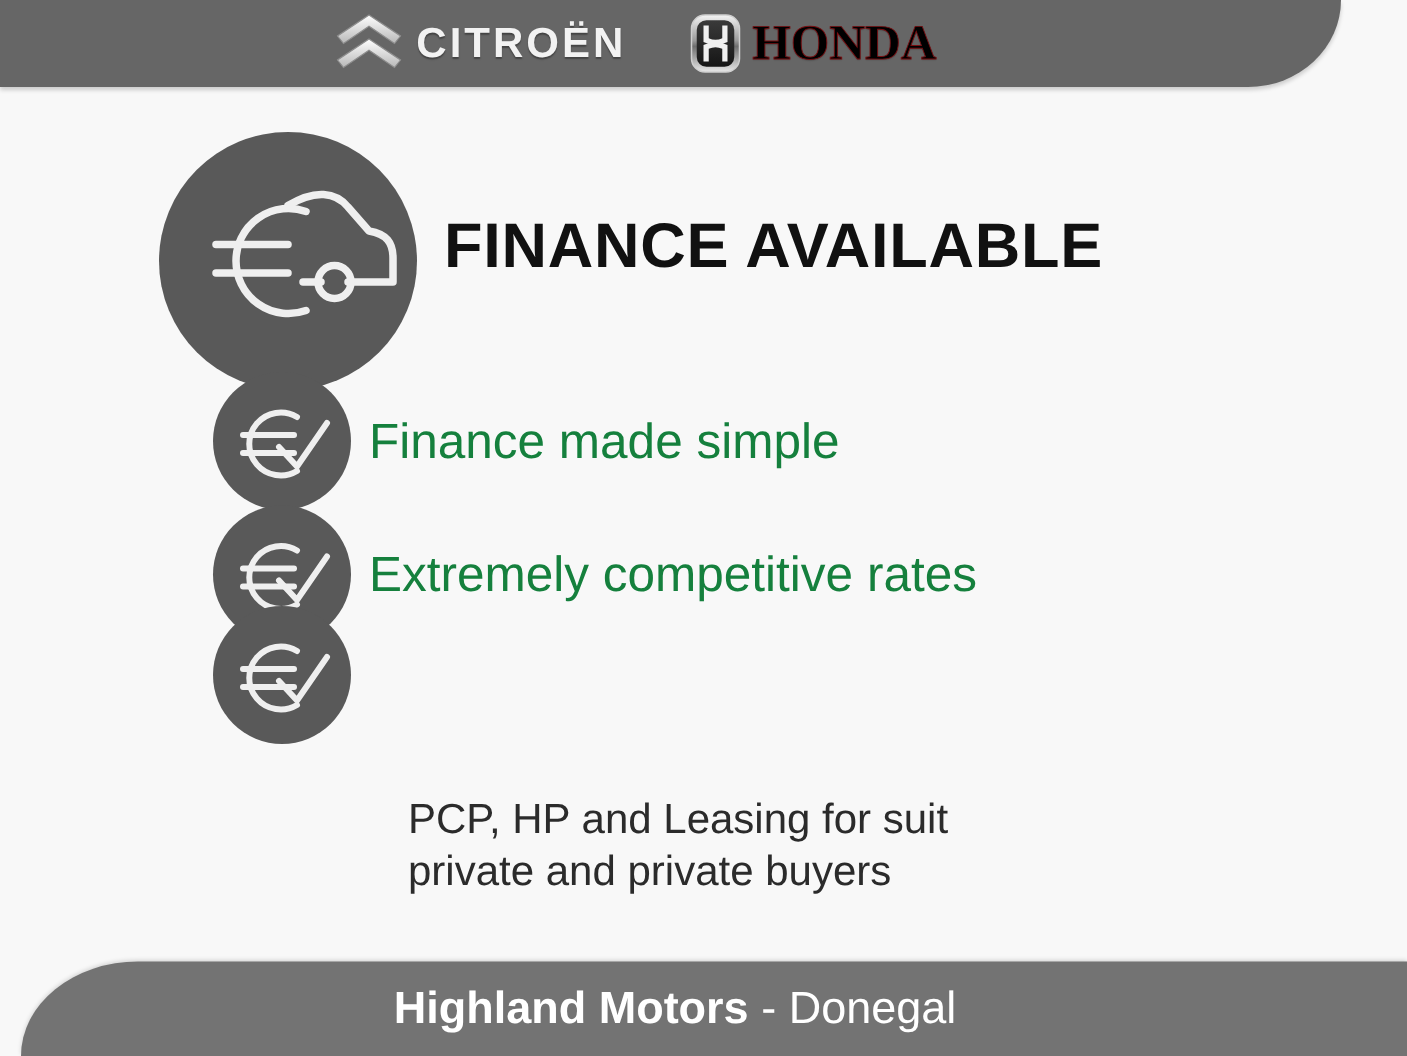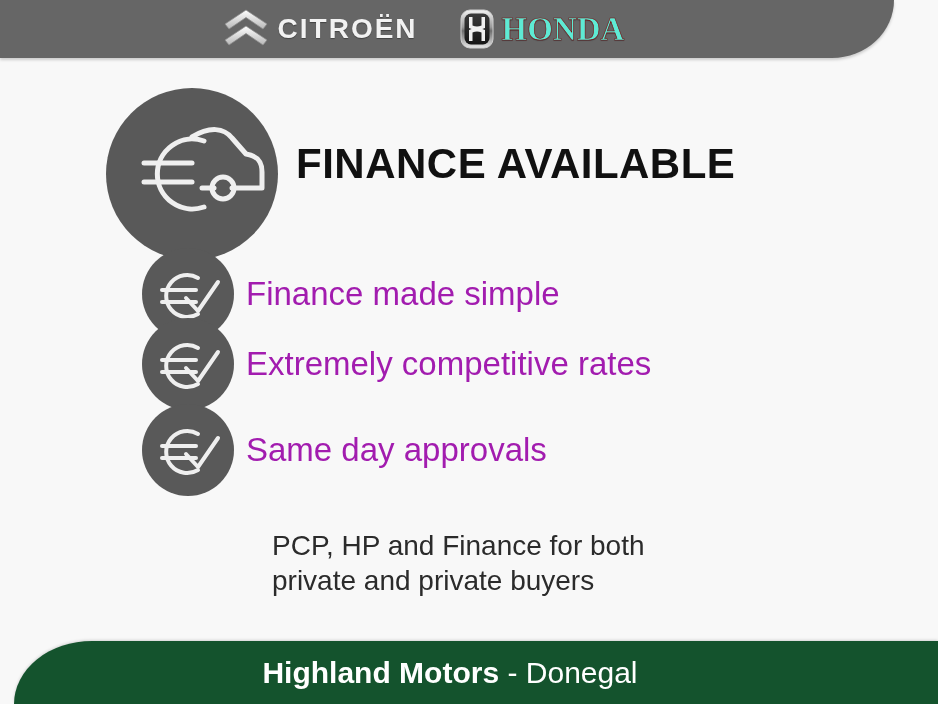--- a/index.html
+++ b/index.html
@@ -63,21 +63,21 @@
   }
   .honda-mark {
     width: 34px;
     height: 42px;
     display: block;
   }
   .honda-word {
     font-family: "Liberation Serif", serif;
     font-size: 33px;
     font-weight: bold;
-    color: #5eead4;
+    color: #000000;
     letter-spacing: 0px;
     line-height: 1;
     -webkit-text-stroke: 0.6px #7a0d10;
     text-shadow: 0 1px 1px rgba(0,0,0,0.3);
   }
 
   
   .content {
     position: absolute;
     left: 0;
@@ -123,50 +123,50 @@
     background: #595959;
     flex: 0 0 92px;
     position: relative;
     z-index: 3;
   }
   .bullet-icon svg { display: block; width: 100%; height: 100%; }
 
   .bullet-text {
     margin-left: 12px;
     font-size: 33px;
-    color: #a21caf;
+    color: #15803d;
     font-family: "Liberation Sans", sans-serif;
     white-space: nowrap;
     line-height: 1.05;
   }
   .bullet-sub {
     position: absolute;
     left: 272px;
     font-size: 28px;
     color: #2b2b2b;
     font-family: "Liberation Sans", sans-serif;
     line-height: 1.25;
     white-space: nowrap;
   }
 
   
   #row-1 { top: 190px; }
-  #row-2 { top: 260px; align-items: center; }
+  #row-2 { top: 279px; align-items: center; }
   #row-3 { top: 346px; }
   #row-4 { top: 424px; }
   #sub-4 { top: 470px; }
 
   
   .footer-bar {
     position: absolute;
     left: 14px;
     top: 641px;
     width: 924px;
     height: 63px;
-    background: #14532d;
+    background: #737373;
     border-top-left-radius: 78px 63px;
     box-shadow: 0 -1px 3px rgba(0,0,0,0.15);
     display: flex;
     align-items: center;
     justify-content: center;
     overflow: hidden;
   }
   .footer-text {
     font-size: 30px;
     color: #ffffff;
@@ -285,26 +285,25 @@
       <span class="bullet-icon">
         <svg viewBox="0 0 92 92" aria-hidden="true">
           <g fill="none" stroke="#efefef" stroke-width="4" stroke-linecap="round" stroke-linejoin="round">
             <path d="M56 30 A21 21 0 1 0 56 66"></path>
             <path d="M20 42 L54 42"></path>
             <path d="M20 54 L54 54"></path>
             <path d="M44 50 L56 63 L76 34"></path>
           </g>
         </svg>
       </span>
-      <span class="bullet-text">Same day approvals</span>
     </div>
 
 
     <div class="bullet-sub" id="sub-4">
-      <div>PCP, HP and Finance for both</div>
+      <div>PCP, HP and Leasing for suit</div>
       <div>private and private buyers</div>
     </div>
 
   </div>
 
   <div class="footer-bar">
     <div class="footer-text">
       <span class="dealer">Highland Motors</span><span class="loc"> - </span><span class="loc">Donegal</span>
     </div>
   </div>

